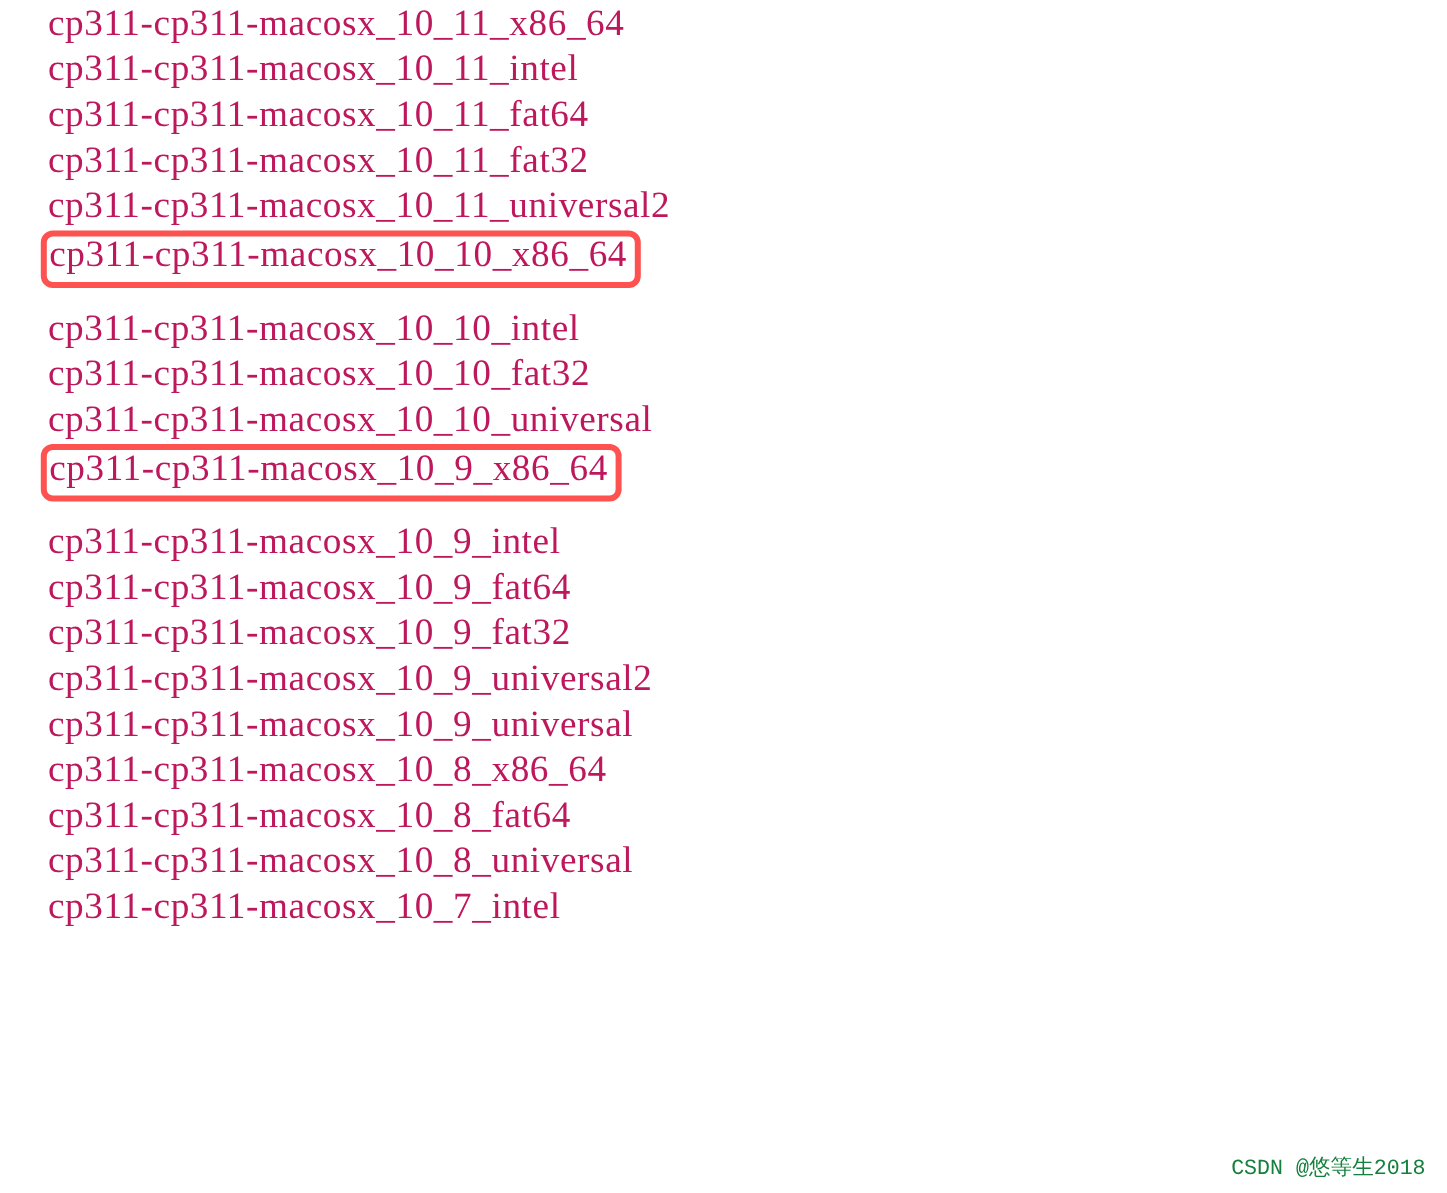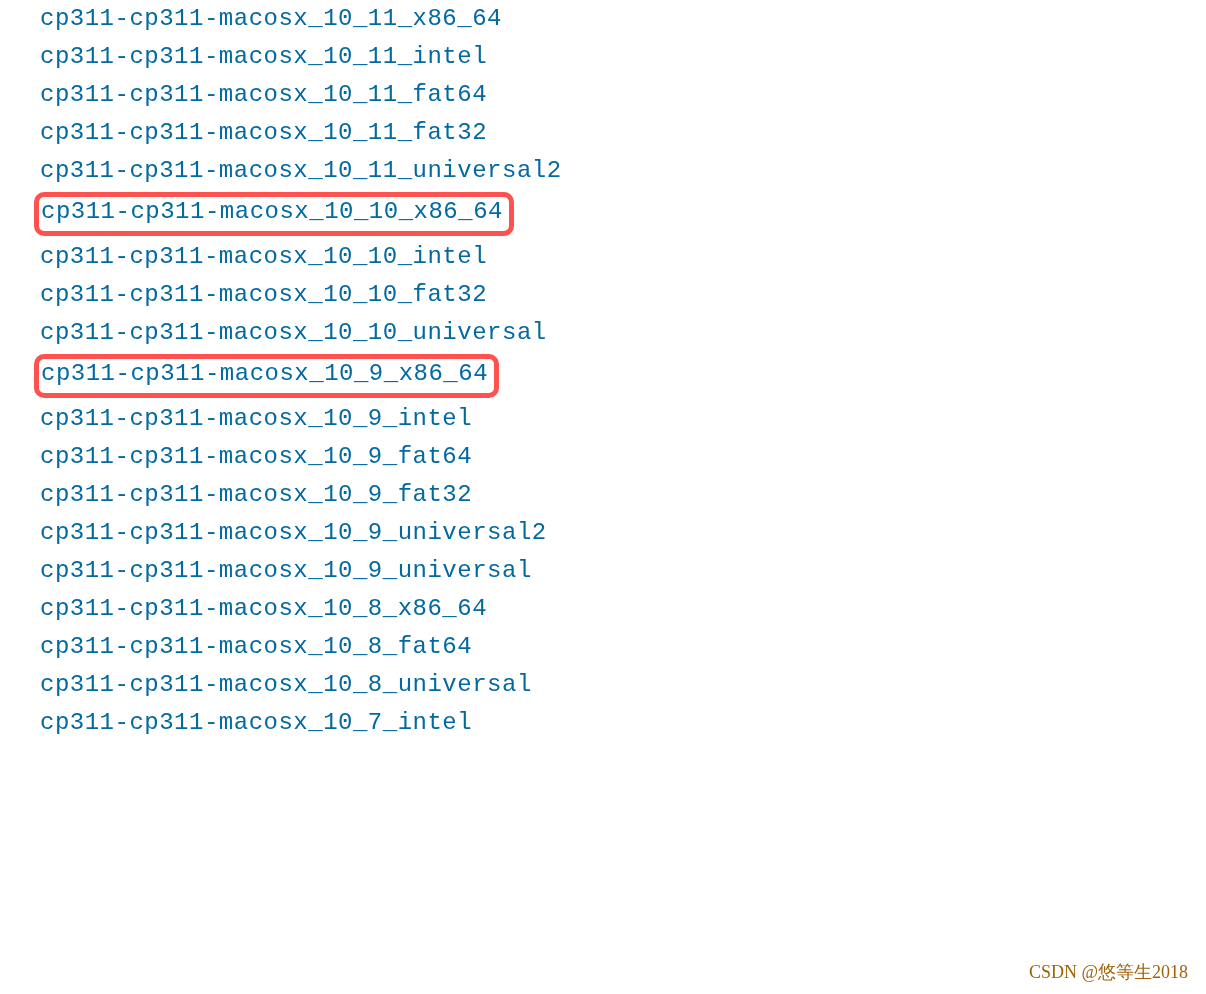--- a/index.html
+++ b/index.html
@@ -9,45 +9,46 @@
     height:994px;
     background:#ffffff;
     overflow:hidden;
     font-family:"Courier New",Courier,monospace;
   }
   .terminal{
     padding-left:40px;
     padding-top:0px;
   }
   .line{
-    font-size:24px;
+    font-size:31px;
     line-height:38px;
-    color:#0369a1;
+    color:#be185d;
     white-space:pre;
     letter-spacing:0.5px;
+    font-family:Liberation Serif, serif;
   }
   .highlight-box{
     display:inline-block;
     border:5px solid #fd524f;
     border-radius:10px;
     padding:0px 6px 0px 2px;
     margin-left:-6px;
     line-height:34px;
     margin-top:2px;
-    margin-bottom:2px;
+    margin-bottom:14px;
   }
   .highlight-box .line{
     line-height:30px;
   }
   .watermark{
     position:fixed;
     right:18px;
     bottom:10px;
-    color:#a16207;
-    font-family:Liberation Serif, serif;
+    color:#15803d;
+    font-family:Liberation Mono, monospace;
     font-size:18px;
     letter-spacing:0;
     white-space:pre;
   }
 </style>
 </head>
 <body>
 
 <div class="terminal" id="terminal">
     <div class="line">cp311-cp311-macosx_10_11_x86_64</div>

